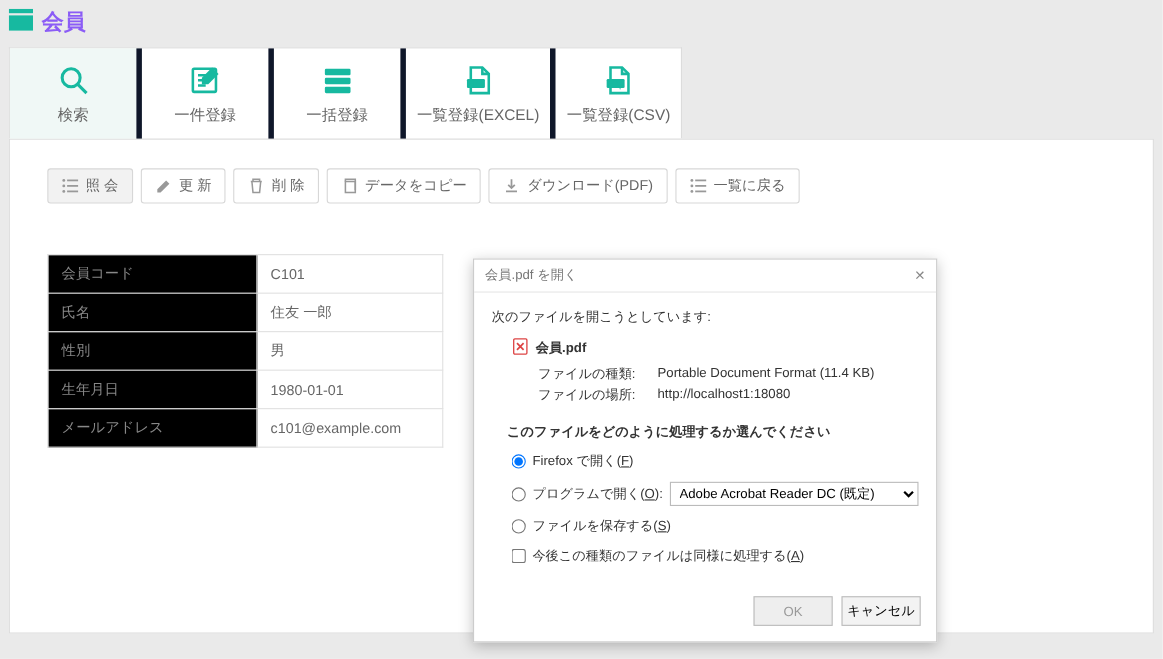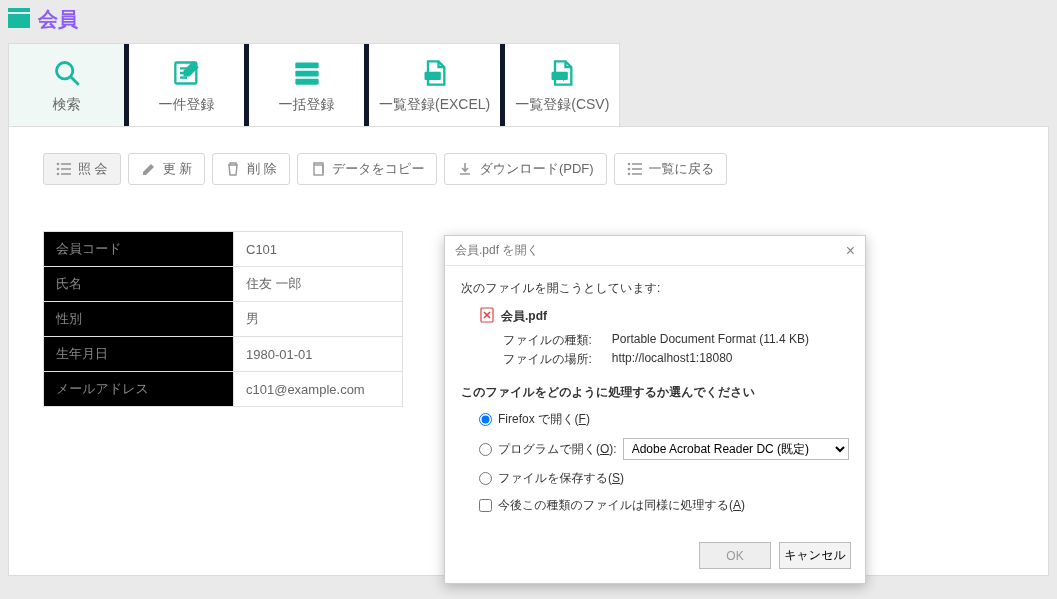--- a/index.html
+++ b/index.html
@@ -85,21 +85,21 @@
   font-size: 13px;
   text-align: left;
   font-weight: normal;
   color: #666;
 }
 .details-table th { width: 190px; background:#000000; color:#888; }
 
 
 .dialog {
   position: absolute;
-  left: 444px;
+  left: 430px;
   top: 235px;
   width: 422px;
   background: #fff;
   border: 1px solid #ccc;
   box-shadow: 0 3px 12px rgba(0,0,0,.25);
   font-size: 12px;
   color: #333;
 }
 .dialog-title {
   display:flex;
@@ -109,21 +109,21 @@
   border-bottom: 1px solid #e6e6e6;
   color: #777;
 }
 .dialog-close { cursor:pointer; color:#888; font-size:16px; line-height:1; }
 .dialog-body { padding: 14px 16px 8px; }
 .dialog-body .intro { margin-bottom: 10px; }
 .file-block { margin-left: 18px; margin-bottom: 16px; }
 .file-name-row { display:flex; align-items:center; gap:6px; font-weight:bold; margin-bottom:6px; }
 .file-meta-row { display:flex; gap:20px; margin-left:24px; font-size:12px; color:#333; margin-top:2px; }
 .file-meta-row .label { white-space:nowrap; }
-.question { font-weight:bold; margin-bottom:10px; }
+.question { font-weight:bold; margin-bottom:10px;margin-left:14px; }
 .choice-list { margin-left:18px; }
 .choice { display:flex; align-items:center; gap:6px; margin-bottom:10px; }
 .choice input[type=radio], .choice input[type=checkbox] { margin:0; }
 .choice select {
   flex:1;
   border:1px solid #bbb;
   padding:2px 4px;
   font-size:12px;
   background:#fff;
 }

